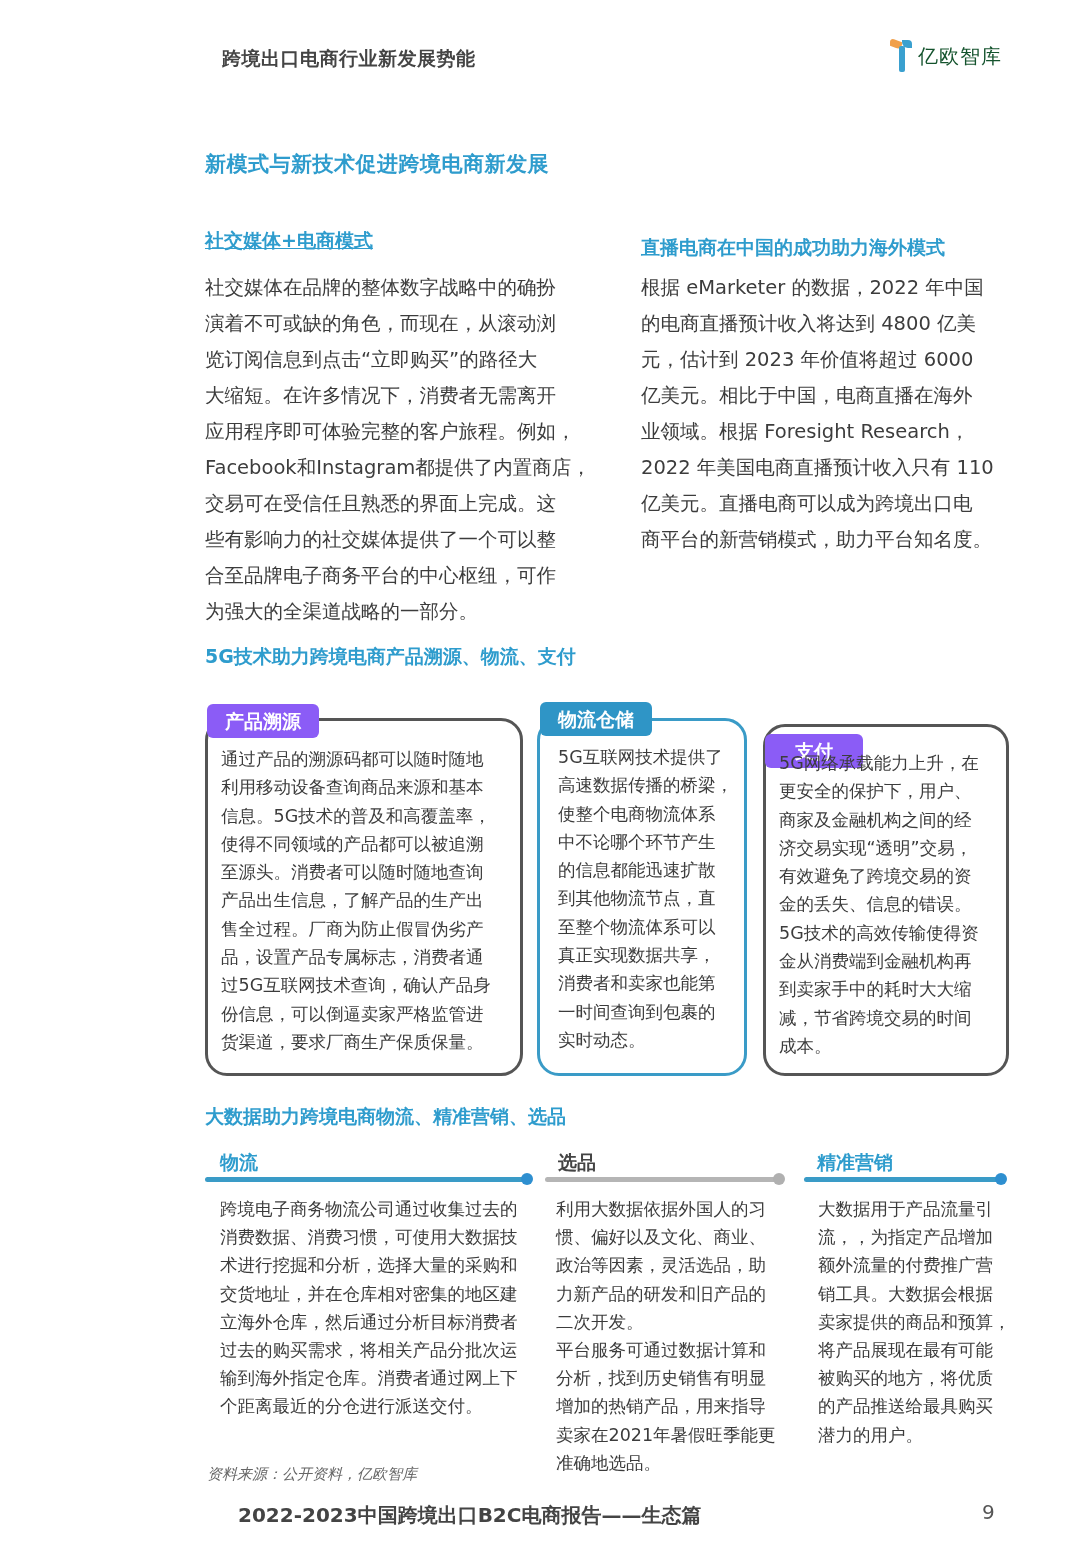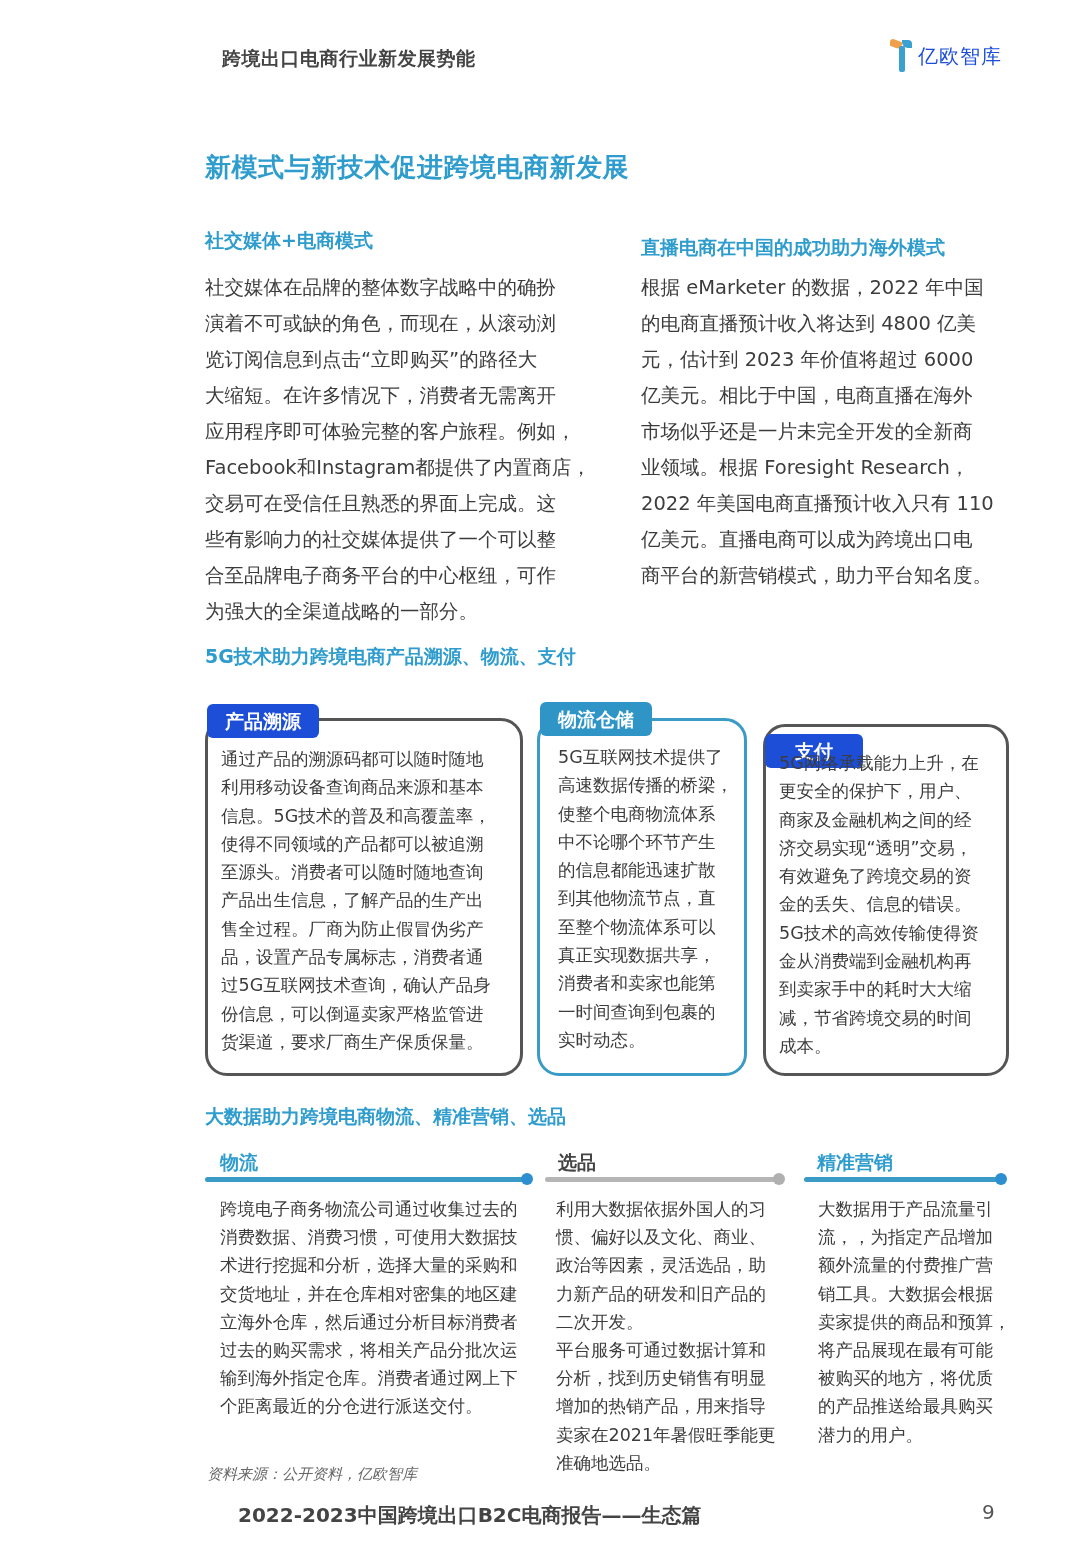--- a/index.html
+++ b/index.html
@@ -5,31 +5,31 @@
     * { box-sizing: border-box; margin: 0; padding: 0; }
     html, body { width: 1080px; height: 1560px; background: #ffffff; overflow: hidden; }
     body { position: relative; font-family: "DejaVu Sans", "Liberation Sans", sans-serif; color: #3c3c3c; }
 
     .header-title { position: absolute; left: 222px; top: 46px; font-size: 19px; font-weight: bold; color: #444; letter-spacing: 0.5px; }
     .logo { position: absolute; left: 888px; top: 38px; display: flex; align-items: center; }
     .logo-mark { width: 26px; height: 36px; position: relative; margin-right: 4px; }
     .logo-mark .arm-l { position: absolute; left: 2px; top: 2px; width: 12px; height: 8px; background: #f0a04b; border-radius: 4px 0 6px 0; transform: skewY(20deg); }
     .logo-mark .arm-r { position: absolute; left: 14px; top: 2px; width: 10px; height: 8px; background: #3aa0cf; border-radius: 0 4px 0 6px; }
     .logo-mark .stem { position: absolute; left: 11px; top: 8px; width: 6px; height: 26px; background: #3aa0cf; border-radius: 2px; }
-    .logo-text { font-size: 20px; color: #1d4ed8; letter-spacing: 1px; }
+    .logo-text { font-size: 20px; color: #14532d; letter-spacing: 1px; }
 
-    .page-title { position: absolute; left: 205px; top: 150px; font-size: 26px; font-weight: bold; color: #2e9ccd; letter-spacing: 0.5px; }
+    .page-title { position: absolute; left: 205px; top: 150px; font-size: 21px; font-weight: bold; color: #2e9ccd; letter-spacing: 0.5px; }
 
     .sub-head { position: absolute; font-size: 19px; font-weight: bold; color: #2e9ccd; }
     .para { position: absolute; font-size: 19.5px; line-height: 36px; color: #3c3c3c; }
     .para div { white-space: nowrap; }
 
     .box { position: absolute; border: 3px solid #555; border-radius: 22px; background: #fff; }
     .box.blue { border-color: #3a9bc7; }
-    .box-tag { position: absolute; height: 34px; padding: 0 18px; background: #1d4ed8; color: #fff; font-weight: bold; font-size: 19px; line-height: 34px; border-radius: 6px 6px 6px 6px; }
+    .box-tag { position: absolute; height: 34px; padding: 0 18px; background: #8b5cf6; color: #fff; font-weight: bold; font-size: 19px; line-height: 34px; border-radius: 6px 6px 6px 6px; }
     .box-tag.blue { background: #2f95c6; }
     .box-text { position: absolute; font-size: 17.5px; line-height: 28.3px; color: #3c3c3c; }
     .box-text div { white-space: nowrap; }
 
     .tl-label { position: absolute; font-size: 19px; font-weight: bold; }
     .tl-line { position: absolute; height: 5px; border-radius: 3px; }
     .tl-dot { position: absolute; width: 12px; height: 12px; border-radius: 50%; }
 
     .col-text { position: absolute; font-size: 17.5px; line-height: 28.2px; color: #3c3c3c; }
     .col-text div { white-space: nowrap; }
@@ -46,41 +46,40 @@
   <div class="logo-mark">
     <span class="arm-l"></span>
       <span class="arm-r"></span>
       <span class="stem"></span>
   </div>
   <span class="logo-text">亿欧智库</span>
 </div>
 
 <div class="page-title">新模式与新技术促进跨境电商新发展</div>
 
-<div class="sub-head" style="left:205px; top:228px;">社交媒体+电商模式</div>
+<div class="sub-head" style="left:205px; top:228px;text-decoration:underline;">社交媒体+电商模式</div>
 <div class="para" style="left:205px; top:270px;">
   <div>社交媒体在品牌的整体数字战略中的确扮</div>
   <div>演着不可或缺的角色，而现在，从滚动浏</div>
   <div>览订阅信息到点击“立即购买”的路径大</div>
   <div>大缩短。在许多情况下，消费者无需离开</div>
   <div>应用程序即可体验完整的客户旅程。例如，</div>
   <div>Facebook和Instagram都提供了内置商店，</div>
   <div>交易可在受信任且熟悉的界面上完成。这</div>
   <div>些有影响力的社交媒体提供了一个可以整</div>
   <div>合至品牌电子商务平台的中心枢纽，可作</div>
   <div>为强大的全渠道战略的一部分。</div>
 </div>
 
 <div class="sub-head" style="left:641px; top:235px;">直播电商在中国的成功助力海外模式</div>
 <div class="para" style="left:641px; top:270px;">
   <div>根据 eMarketer 的数据，2022 年中国</div>
   <div>的电商直播预计收入将达到 4800 亿美</div>
   <div>元，估计到 2023 年价值将超过 6000</div>
   <div>亿美元。相比于中国，电商直播在海外</div>
-  <div>市场似乎还是一片未完全开发的全新商</div>
   <div>业领域。根据 Foresight Research，</div>
   <div>2022 年美国电商直播预计收入只有 110</div>
   <div>亿美元。直播电商可以成为跨境出口电</div>
   <div>商平台的新营销模式，助力平台知名度。</div>
 </div>
 
 <div class="sub-head" style="left:205px; top:644px;">5G技术助力跨境电商产品溯源、物流、支付</div>
 
 <div class="box" style="left:205px; top:718px; width:318px; height:358px;"></div>
 <div class="box-tag" style="left:207px; top:704px;">产品溯源</div>

